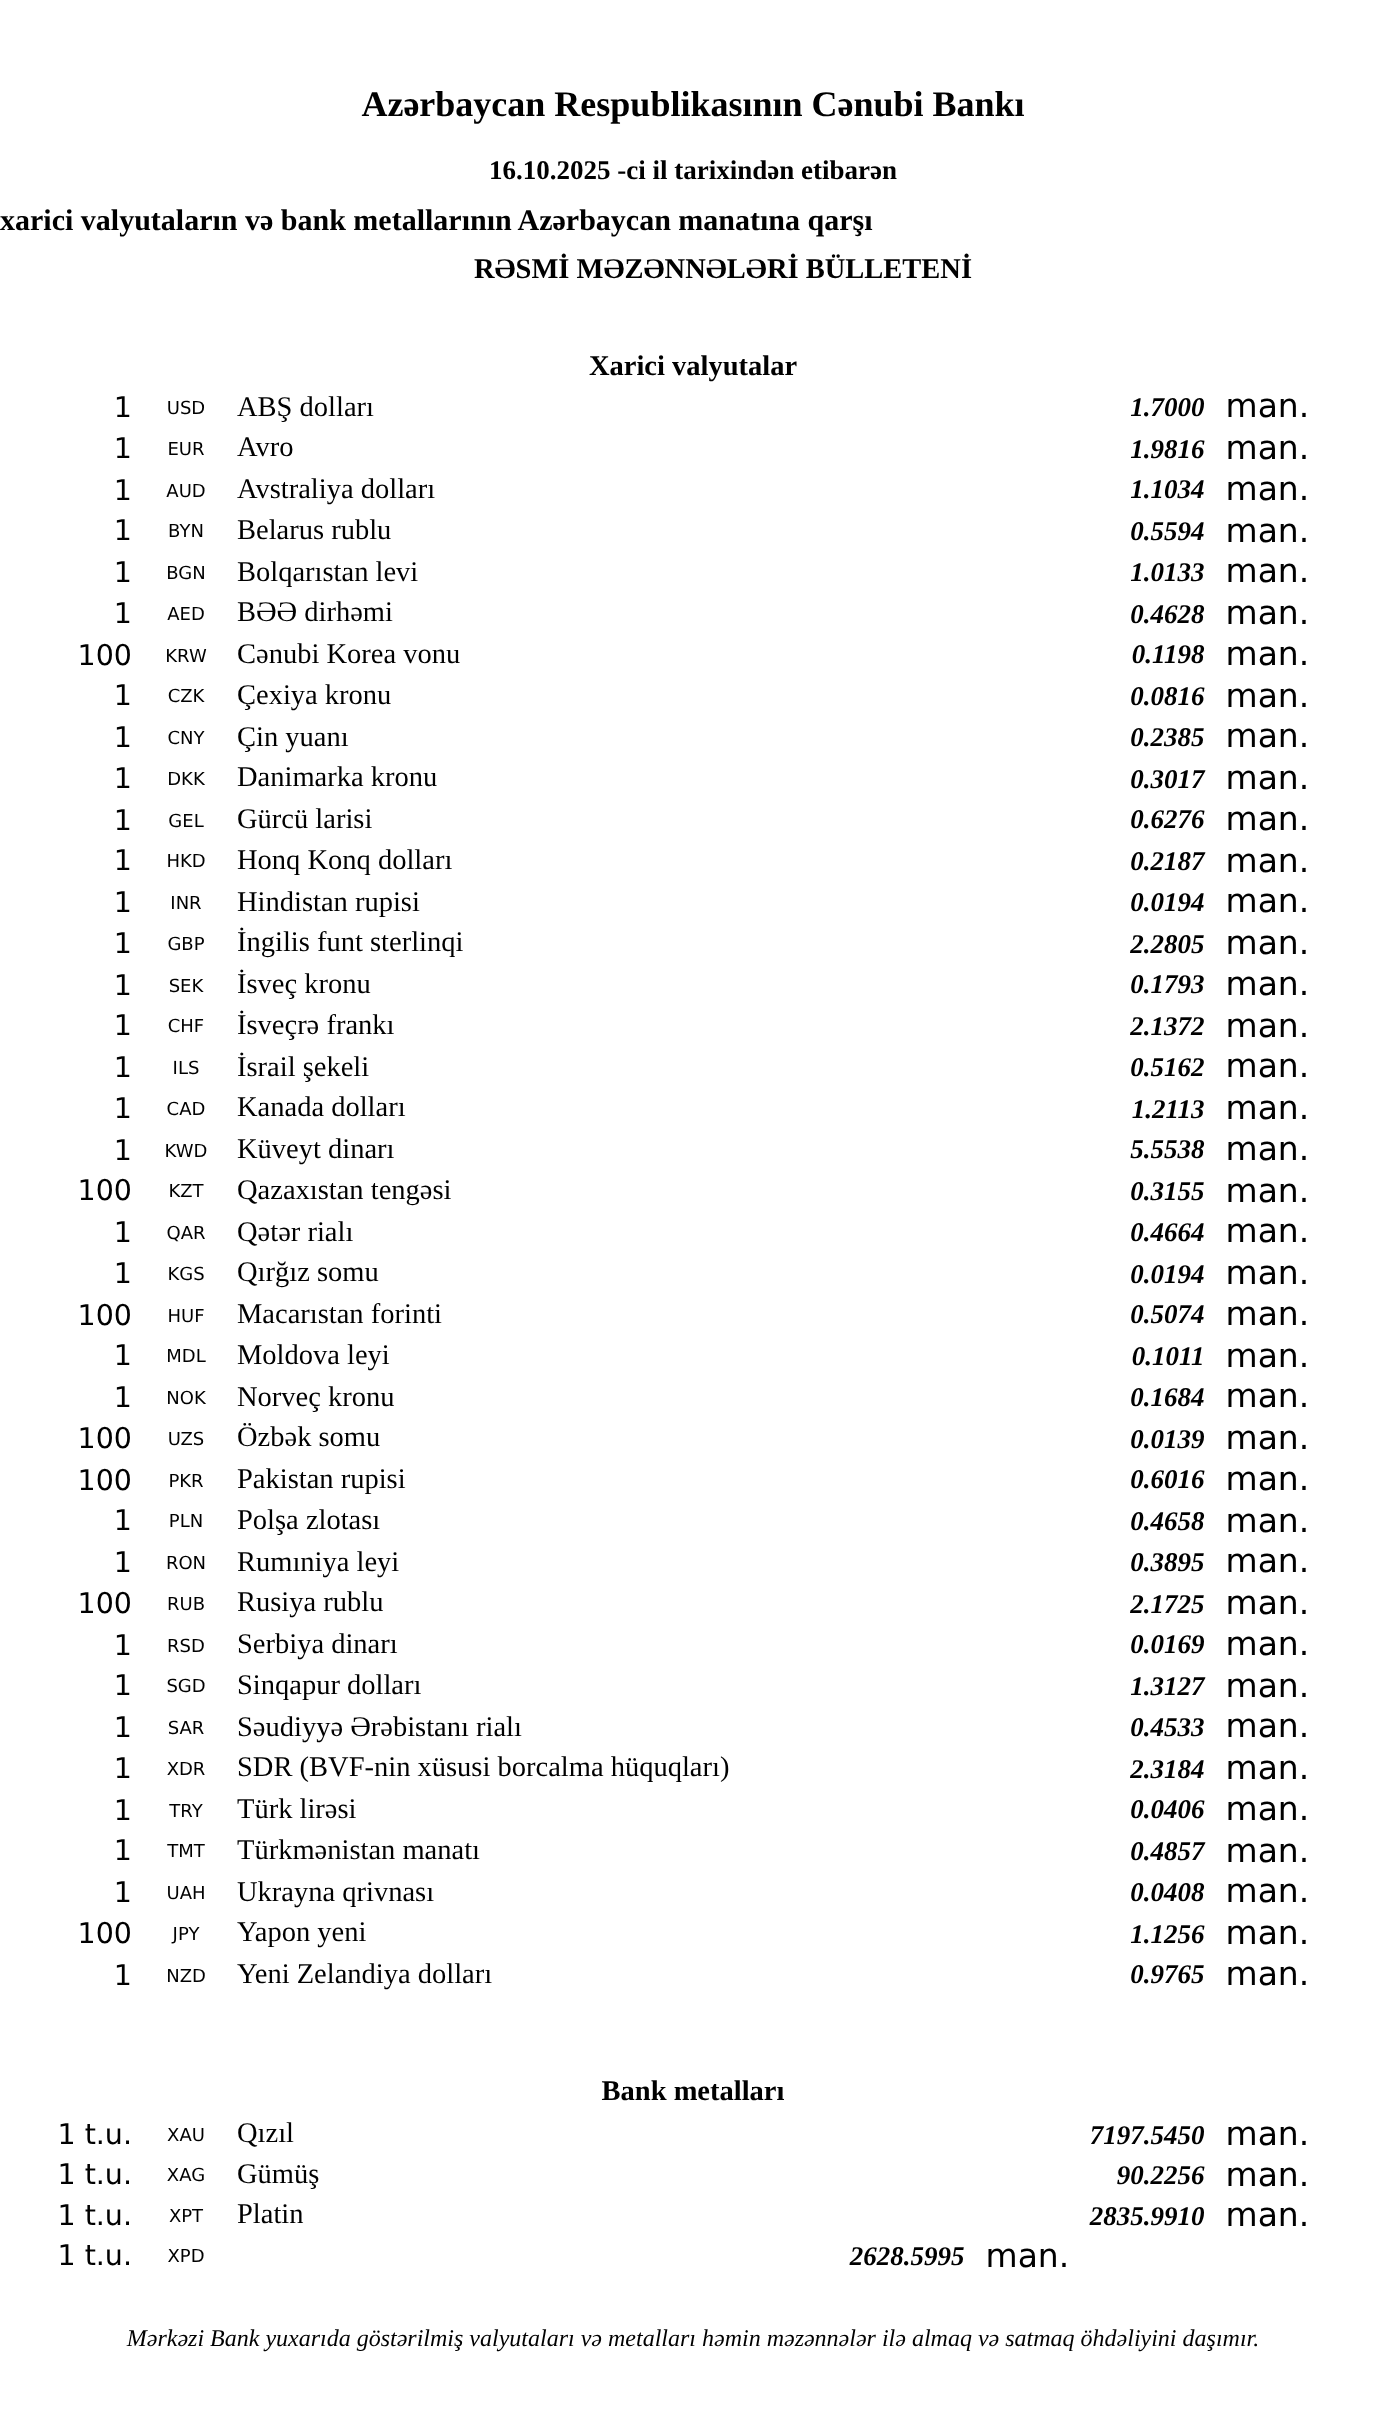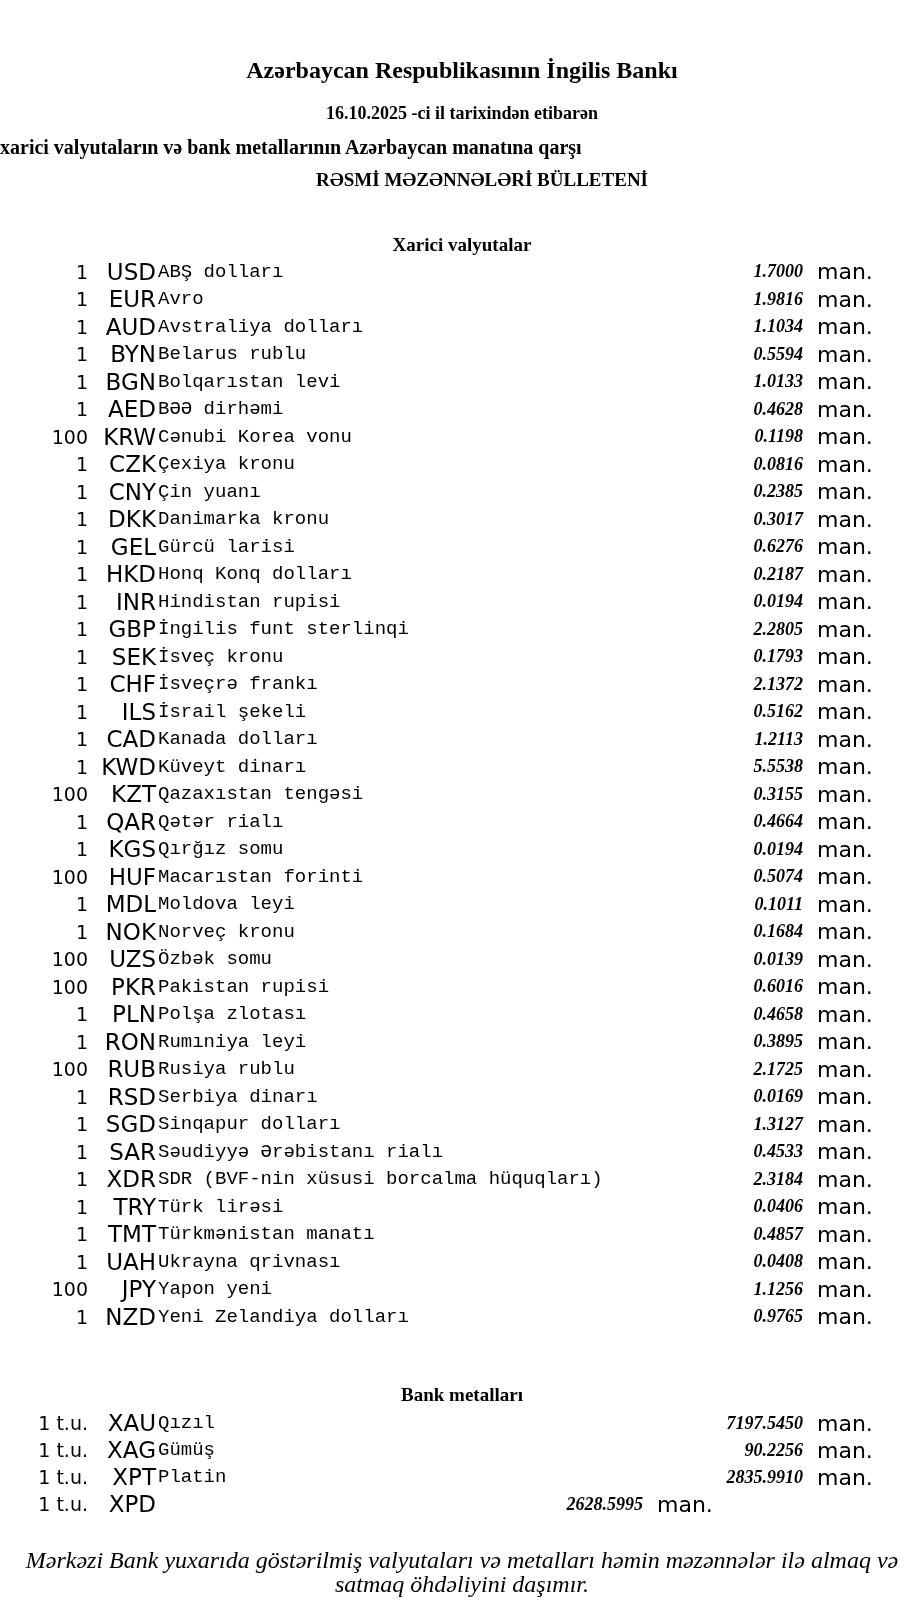--- a/index.html
+++ b/index.html
@@ -71,28 +71,28 @@
     height: 27.5px;
   }
   .metals-list .rate-row { height: 27px; }
   .rate-row .qty {
     text-align: right;
     padding-right: 4px;
     font-family: "DejaVu Sans", sans-serif;
     font-size: 19px;
   }
   .rate-row .code {
-    text-align: right;
+    text-align: center;
     font-family: "DejaVu Sans", sans-serif;
-    font-size: 23px;
+    font-size: 12px;
   }
   .rate-row .name {
     text-align: left;
     padding-left: 2px;
-    font-family: Liberation Mono, monospace;
+    font-family: Liberation Serif, serif;
     font-size: 19px;
     white-space: nowrap;
   }
   .rate-row .rate {
     text-align: right;
     font-family: "Liberation Serif", serif;
     font-weight: bold;
     font-style: italic;
     font-size: 18px;
     white-space: nowrap;
@@ -102,30 +102,30 @@
     padding-left: 14px;
     font-family: "DejaVu Sans", sans-serif;
     font-size: 22px;
   }
   
   .disclaimer {
     margin: 30px 0 0 0;
     text-align: center;
     font-family: "Liberation Serif", serif;
     font-style: italic;
-    font-size: 24px;
+    font-size: 16px;
     line-height: 24px;
   }
 </style>
 </head>
 <body>
 
 <div class="page">
 
-  <h1 class="bank-name">Azərbaycan Respublikasının İngilis Bankı</h1>
+  <h1 class="bank-name">Azərbaycan Respublikasının Cənubi Bankı</h1>
 
   <p class="date-line">16.10.2025 -ci il tarixindən etibarən</p>
 
   <p class="scope-line">xarici valyutaların və bank metallarının Azərbaycan manatına qarşı</p>
 
   <p class="bulletin-title">RƏSMİ MƏZƏNNƏLƏRİ BÜLLETENİ</p>
 
   <div class="section-title currencies">Xarici valyutalar</div>
 
   <div class="rate-list currencies-list">

